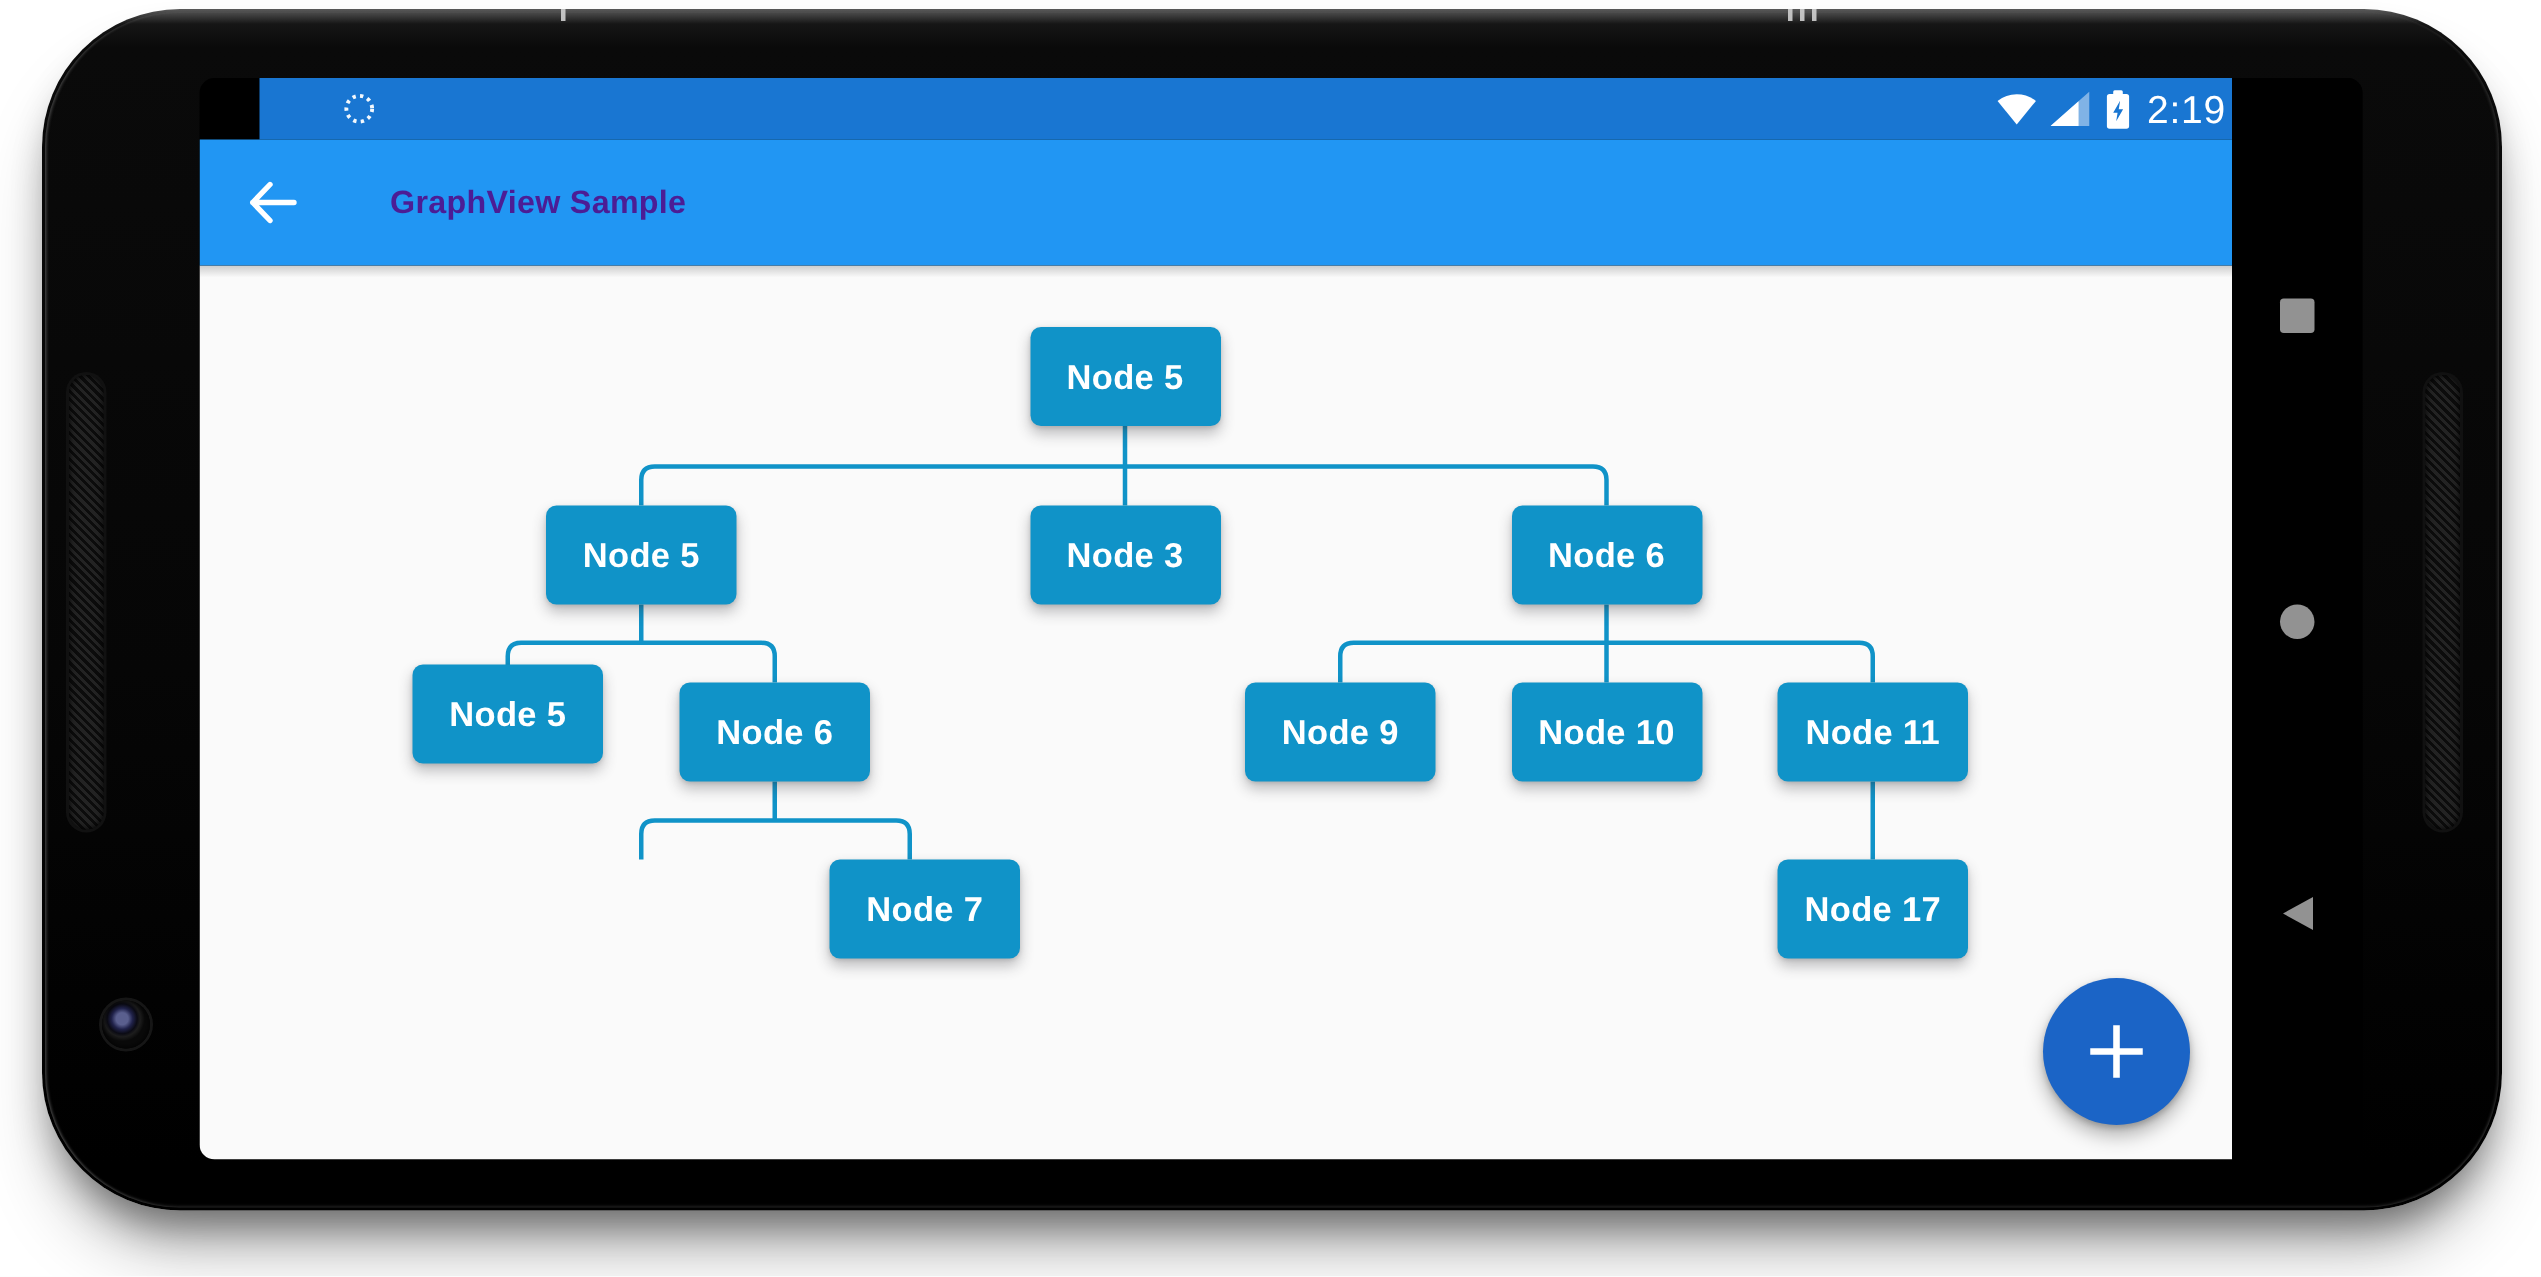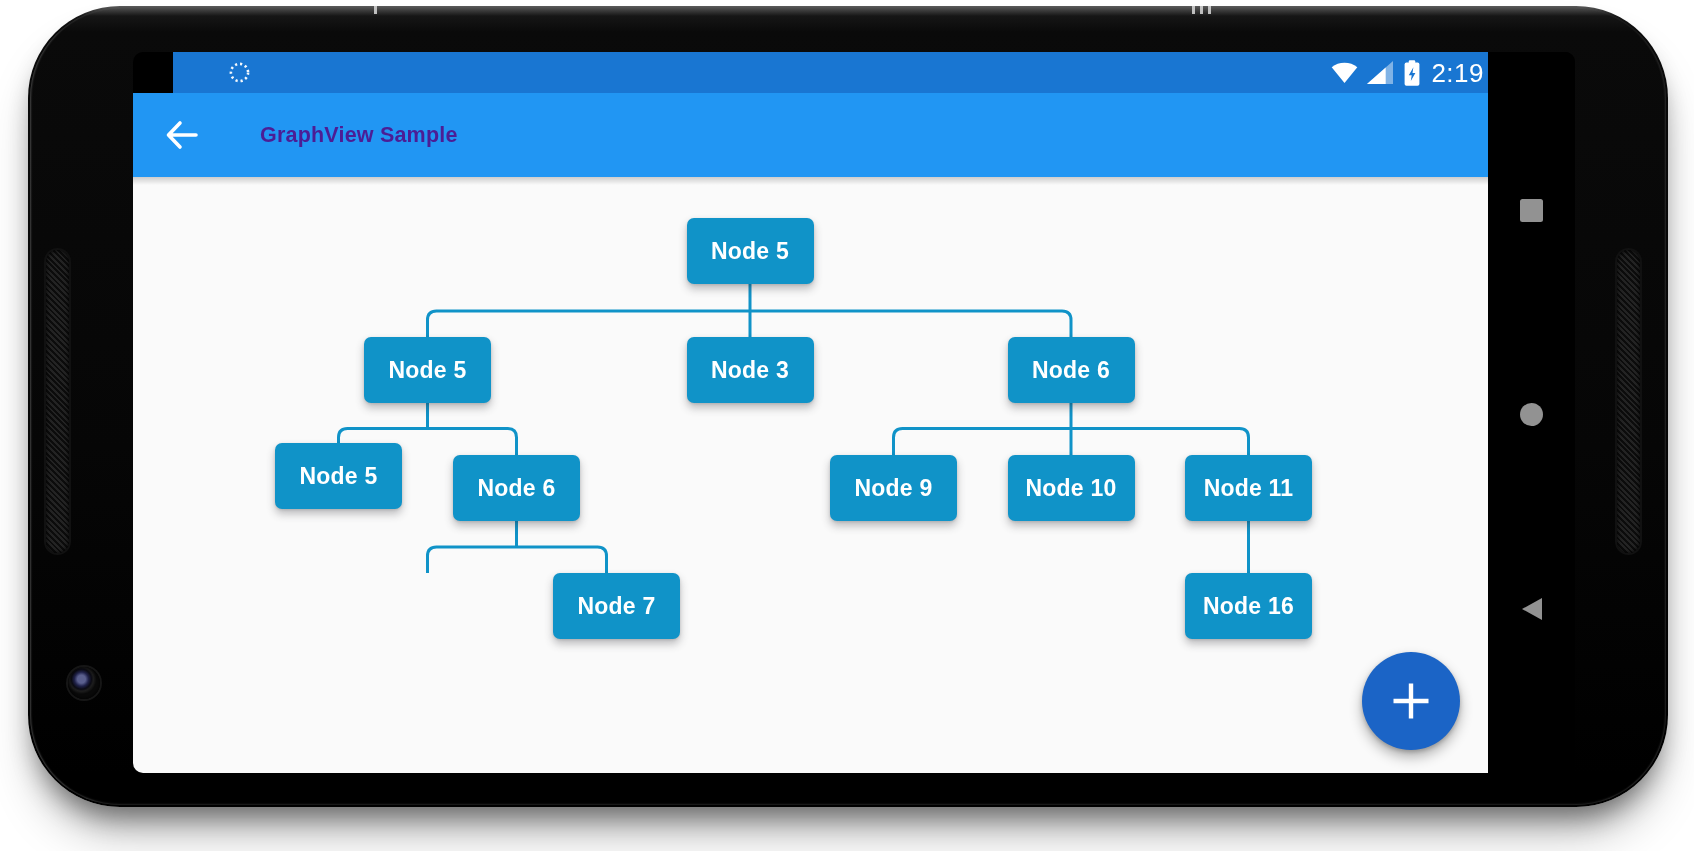--- a/index.html
+++ b/index.html
@@ -161,21 +161,21 @@
           <div class="node" style="left:874.5px;top:278px">
               <span>Node 10</span>
             </div>
           <div class="node" style="left:1052px;top:278px">
               <span>Node 11</span>
             </div>
           <div class="node" style="left:420px;top:396px">
               <span>Node 7</span>
             </div>
           <div class="node" style="left:1052px;top:396px">
-              <span>Node 16</span>
+              <span>Node 17</span>
             </div>
 
           <div class="fab">
             <svg width="44" height="44" viewBox="0 0 44 44">
               <path d="M22 4.5 V39.5 M4.5 22 H39.5" stroke="#ffffff" stroke-width="4.4" fill="none"></path>
             </svg>
           </div>
         </div>
       </div>
 

